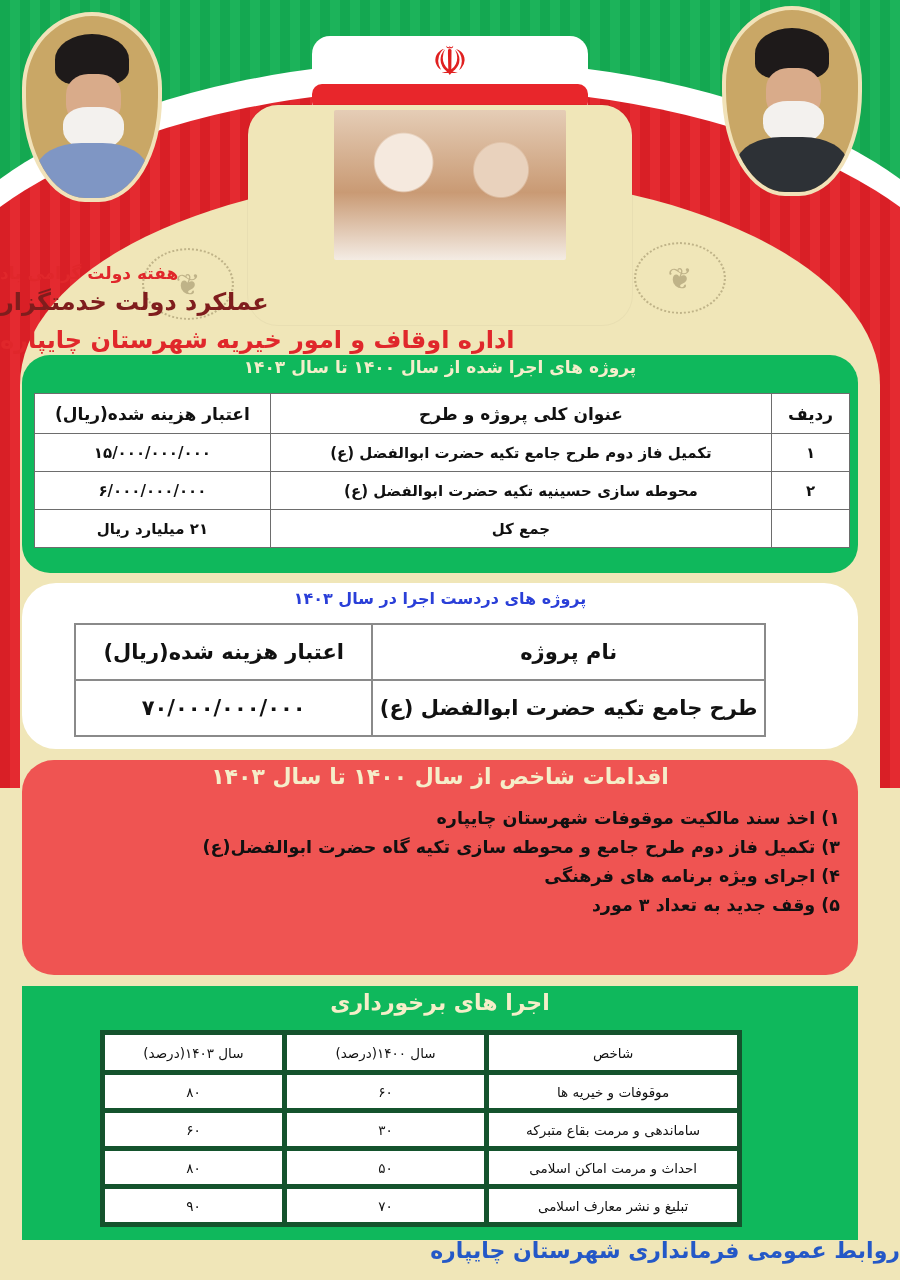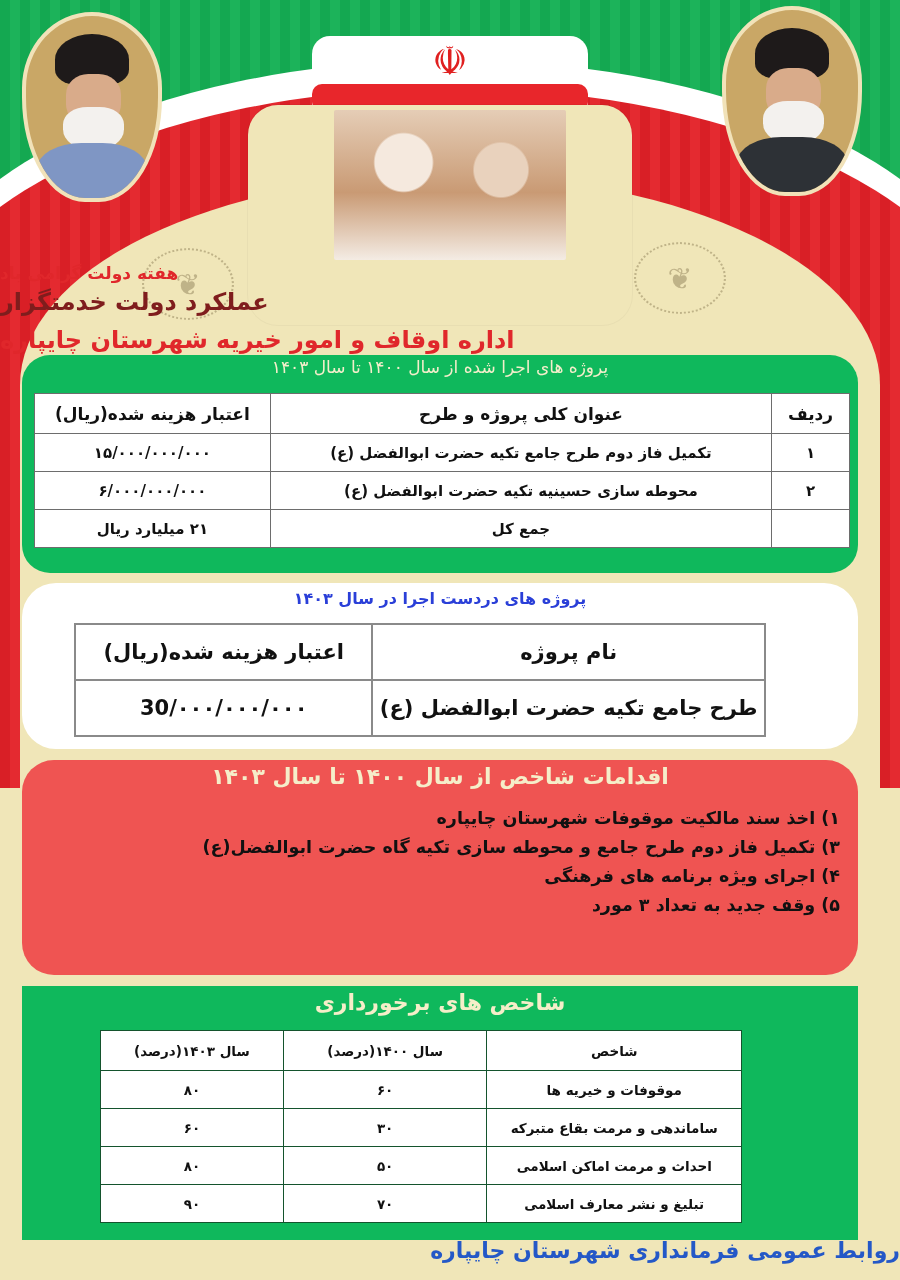--- a/index.html
+++ b/index.html
@@ -75,21 +75,21 @@
   .t2 { top: 288px; color: #7f1d1d; font-size: 24px; }
   .t3 { top: 326px; color: #e0272b; font-size: 24px; }
 
   
   .sec1 {
     position: absolute; left: 22px; top: 355px; width: 836px; height: 218px;
     background: #0fb85c; border-radius: 28px;
   }
   .sec1-title {
     position: absolute; left: 0; top: 2px; width: 100%; text-align: center;
-    color: #f4eecb; font-weight: normal; font-size: 17px;
+    color: #f4eecb; font-weight: bold; font-size: 17px;
   }
   table { border-collapse: collapse; background: #ffffff; }
   .tbl1 { position: absolute; left: 12px; top: 38px; width: 816px; }
   .tbl1 td, .tbl1 th { border: 1px solid #6d6d6d; text-align: center; font-weight: bold; color: #111; height: 38px; font-size: 15px; }
   .tbl1 th { font-size: 17px; height: 40px; }
   .tbl1 .c-row { width: 78px; }
   .tbl1 .c-title { width: 502px; margin-left: 28px; }
   .tbl1 .c-cost { width: 236px; }
 
   
@@ -112,21 +112,21 @@
   .sec3-list { position: absolute; right: 18px; top: 44px; list-style: none; }
   .sec3-list li { color: #111; font-weight: bold; font-size: 17.5px; line-height: 29px; white-space: nowrap; }
 
   
   .sec4 {
     position: absolute; left: 22px; top: 986px; width: 836px; height: 254px;
     background: #0fb85c;
   }
   .sec4-title { position: absolute; left: 0; top: 4px; width: 100%; text-align: center; color: #f5eec9; font-weight: bold; font-size: 22px; }
   .tbl4 { position: absolute; left: 78px; top: 44px; width: 642px; }
-  .tbl4 td, .tbl4 th { border: 1px solid #14532d; text-align: center; font-weight: bold; color: #111; height: 38px; font-size: 13.5px; }
+  .tbl4 td, .tbl4 th { border: 5px solid #14532d; text-align: center; font-weight: normal; color: #111; height: 38px; font-size: 13.5px; }
   .tbl4 th { height: 40px; }
   .tbl4 .c-ind { width: 255px; }
   .tbl4 .c-y1 { width: 204px; }
   .tbl4 .c-y2 { width: 183px; }
 
   .footer { position: absolute; left: 0; top: 1238px; width: 900px; text-align: right; color: #2458c7; font-weight: bold; font-size: 22px; }
 </style>
 </head>
 <body>
 
@@ -194,38 +194,38 @@
 <div class="sec2">
   <div class="sec2-title">پروژه های دردست اجرا در سال ۱۴۰۳</div>
   <table class="tbl2">
     <tbody>
         <tr>
       <th class="c-name">نام پروژه</th>
       <th class="c-cost">اعتبار هزینه شده(ریال)</th>
     </tr>
     <tr>
       <td>طرح جامع تکیه حضرت ابوالفضل (ع)</td>
-      <td>30/۰۰۰/۰۰۰/۰۰۰</td>
+      <td>۷۰/۰۰۰/۰۰۰/۰۰۰</td>
     </tr>
   </tbody>
     </table>
 </div>
 
 <div class="sec3">
   <div class="sec3-title">اقدامات شاخص از سال ۱۴۰۰ تا سال ۱۴۰۳</div>
   <ul class="sec3-list">
     <li>۱) اخذ سند مالکیت موقوفات شهرستان چایپاره</li>
     <li>۳) تکمیل فاز دوم طرح جامع و محوطه سازی تکیه گاه حضرت ابوالفضل(ع)</li>
     <li>۴) اجرای ویژه برنامه های فرهنگی</li>
     <li>۵) وقف جدید به تعداد ۳ مورد</li>
   </ul>
 </div>
 
 <div class="sec4">
-  <div class="sec4-title">شاخص های برخورداری</div>
+  <div class="sec4-title">اجرا های برخورداری</div>
   <table class="tbl4">
     <tbody>
         <tr>
       <th class="c-ind">شاخص</th>
       <th class="c-y1">سال ۱۴۰۰(درصد)</th>
       <th class="c-y2">سال ۱۴۰۳(درصد)</th>
     </tr>
     <tr>
       <td>موقوفات و خیریه ها</td>
       <td>۶۰</td>

